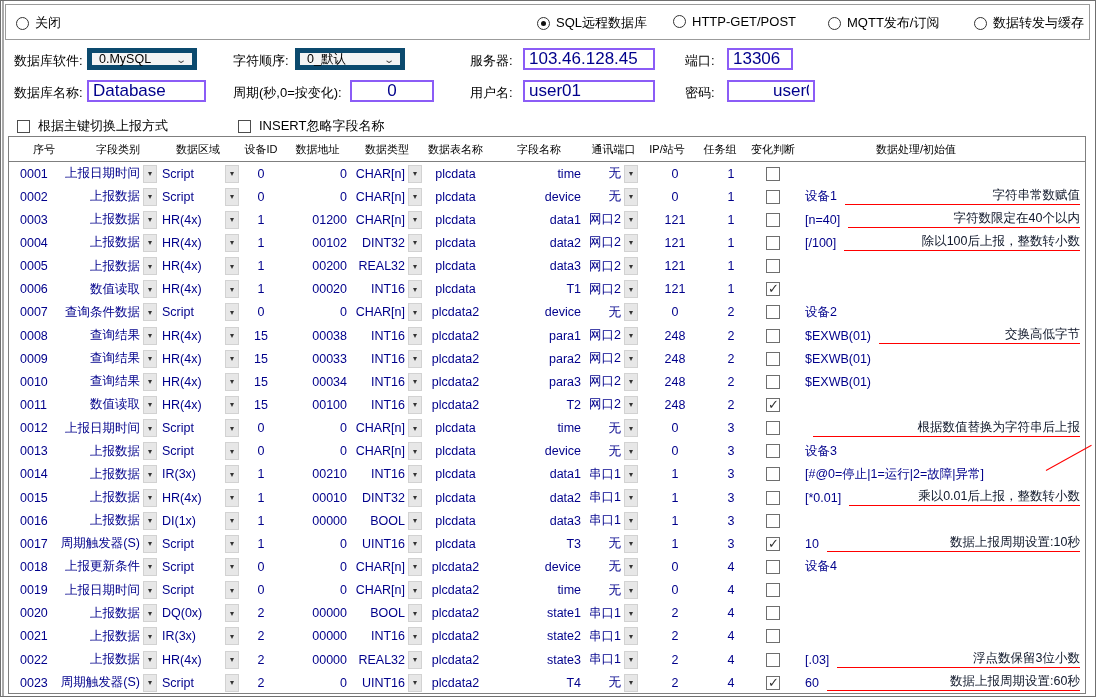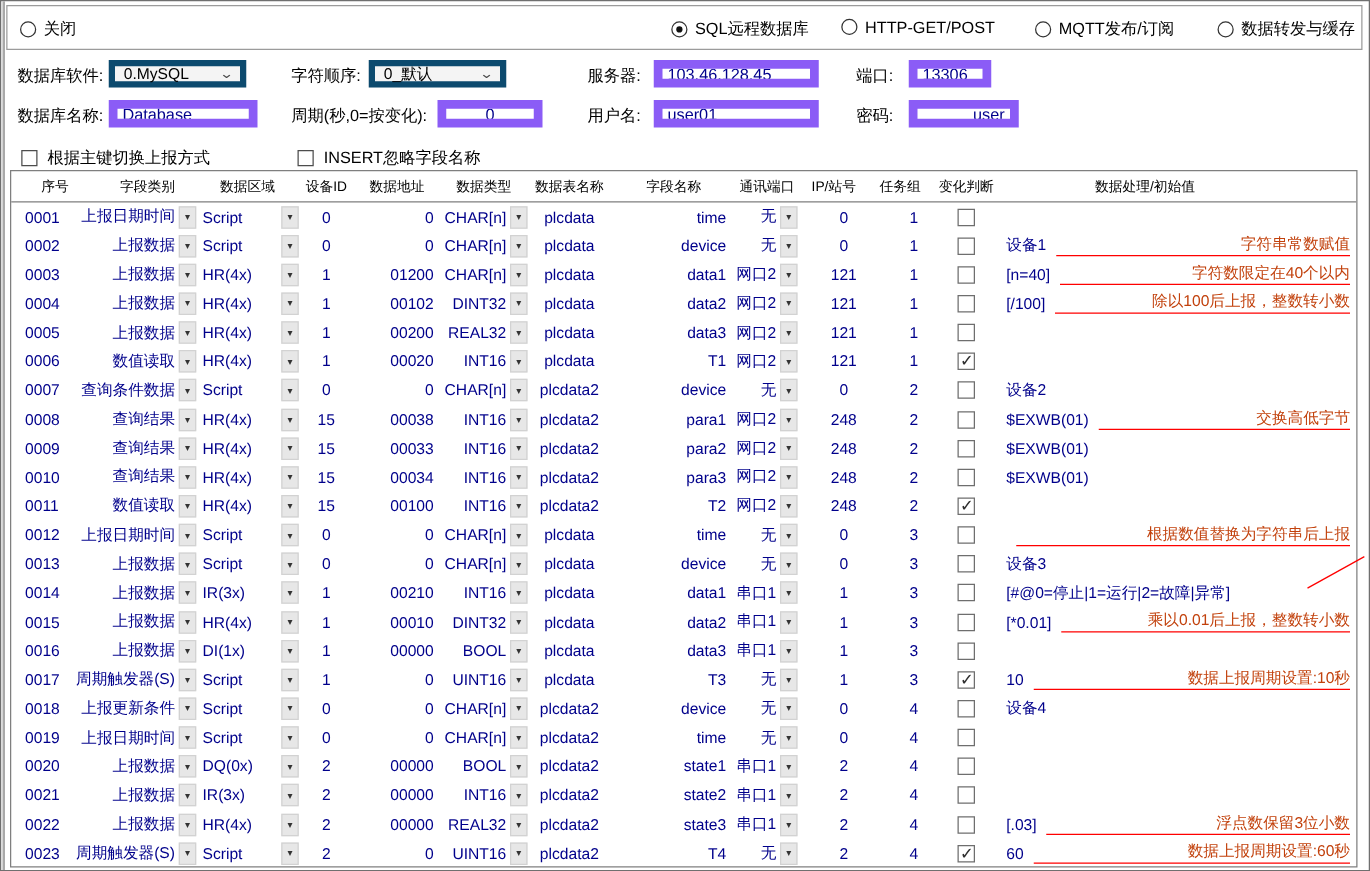--- a/index.html
+++ b/index.html
@@ -20,22 +20,22 @@
   .radio-item:nth-child(4){ left:822px; }
   .radio-item:nth-child(5){ left:968px; }
   .radio-circle { width:13px; height:13px; border:1px solid #333; border-radius:50%; background:#fff; position:relative; flex:none; }
   .radio-circle.selected::after { content:""; position:absolute; left:3px; top:3px; width:5px; height:5px; border-radius:50%; background:#101010; }
 
   
   .cfg-label { position:absolute; font-size:13px; white-space:nowrap; }
   .combo { position:absolute; height:22px; border:5px solid #0c4a6e; background:#f4f4f4; font-size:12.5px;
            display:flex; align-items:center; justify-content:space-between; padding:0 7px; }
   .combo .chev { color:#4a4a4a; font-size:10px; transform:scaleX(1.4); }
-  .tinput { position:absolute; height:22px; border:7px solid #8b5cf6; background:#fff; color:#00008B;
-            font-size:13px; padding:0 4px; white-space:nowrap; overflow:hidden; outline:none;
+  .tinput { position:absolute; height:22px; border:2px solid #8b5cf6; background:#fff; color:#00008B;
+            font-size:17px; padding:0 4px; white-space:nowrap; overflow:hidden; outline:none;
             font-family:"Liberation Sans","DejaVu Sans",sans-serif; }
   .center-text { text-align:center; }
   .wincb-row { position:absolute; top:117px; display:flex; align-items:center; gap:8px; font-size:13px; }
   .wincb { width:13px; height:13px; border:1px solid #4d4d4d; background:#fff; flex:none; }
 
   
   .table { position:absolute; left:8px; top:136px; width:1078px; height:558px; border:1px solid #7f7f7f; background:#fff; }
   .tgrid { display:grid; grid-template-columns:70px 78px 82px 44px 69px 70px 67px 100px 49px 58px 48px 58px 1fr; align-items:center; }
   .thead { height:25px; border-bottom:1px solid #7f7f7f; font-size:11px; }
   .thead .th { text-align:center; white-space:nowrap; overflow:visible; }
@@ -54,21 +54,21 @@
   .c-port { display:flex; justify-content:flex-end; align-items:center; }
   .c-sta  { text-align:center; padding-left:16px; }
   .c-grp  { text-align:center; padding-left:22px; }
   .c-chk  { display:flex; justify-content:center; align-items:center; }
   .c-val  { display:flex; align-items:center; padding-left:3px; }
   .dd { width:14px; height:18px; margin-left:3px; background:#e7e7e7; border:1px solid #d2d2d2;
         display:flex; align-items:center; justify-content:center; font-size:8px; color:#333; flex:none; cursor:default; }
   .cb { width:14px; height:14px; border:1px solid #6e6e6e; background:#fff; position:relative; flex:none; }
   .cb.checked::after { content:"\2713"; position:absolute; left:1px; top:-2px; font-size:13px; color:#2f2f2f; }
   .val { flex:none; }
-  .anno { flex:1; text-align:right; color:#c2410c; font-size:12.5px; border-bottom:1px solid #FF0000;
+  .anno { flex:1; text-align:right; color:#0f172a; font-size:12.5px; border-bottom:1px solid #FF0000;
           height:17px; line-height:15px; margin:0 5px 0 8px; white-space:nowrap; }
   .anno.hidden { visibility:hidden; }
   .arrow-line { position:absolute; left:1046px; top:470px; width:52px; height:0; border-top:1px solid #FF0000;
                 transform:rotate(-29deg); transform-origin:left center; }
 </style>
 </head>
 <body>
 
 <div class="window-frame"></div>
 

